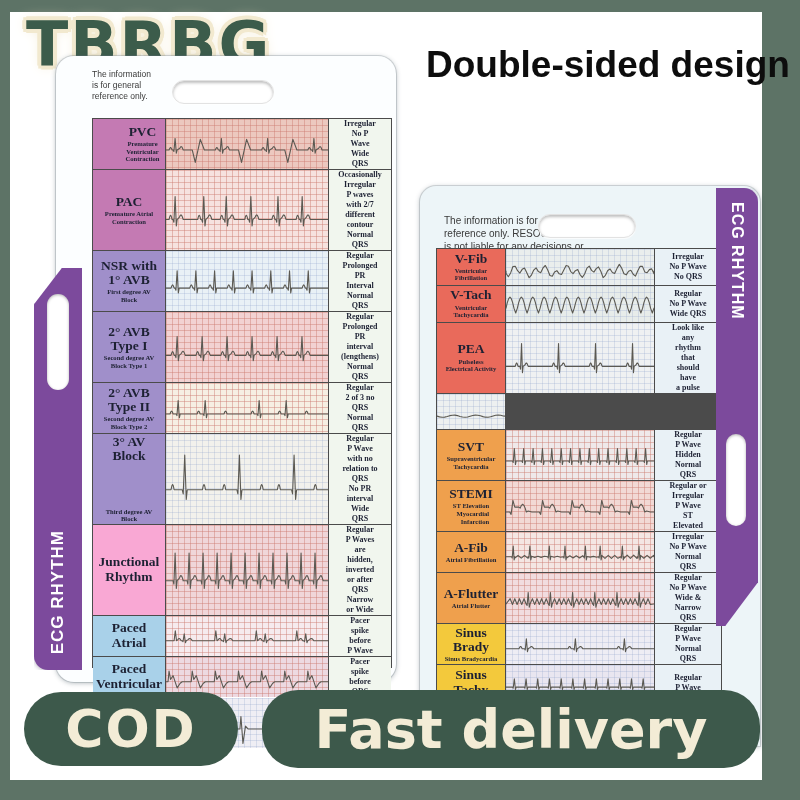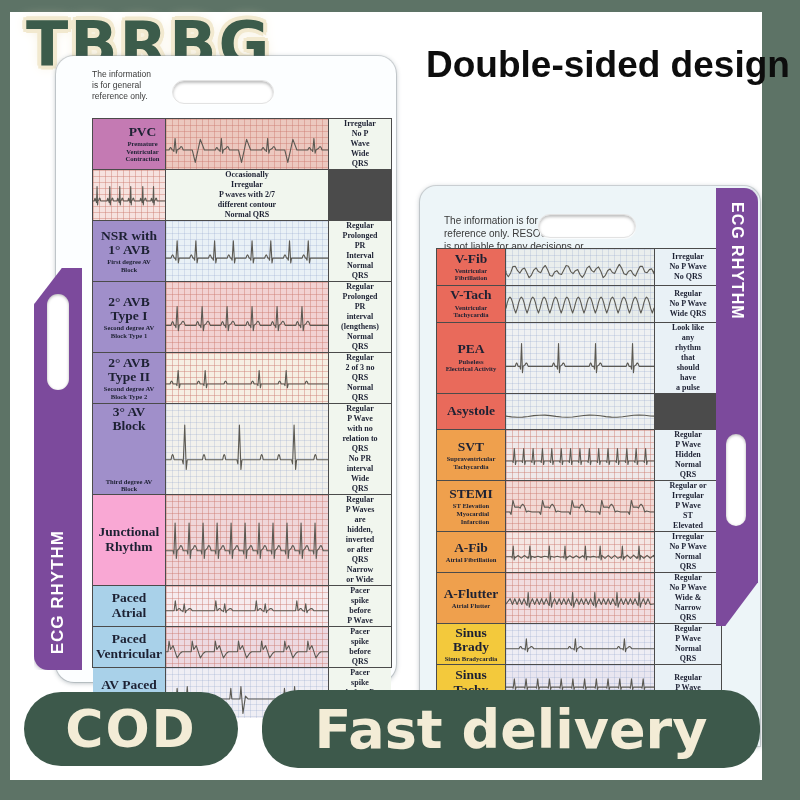--- a/index.html
+++ b/index.html
@@ -96,20 +96,25 @@
     <div class="cell strip" style="--bg: #ecc8bf; --g: rgba(205,125,115,0.45);">
       <svg preserveAspectRatio="none" viewBox="0 0 160 52">
         <path fill="none" stroke="#5b5952" stroke-width="1.1" stroke-linejoin="round" stroke-linecap="round" vector-effect="non-scaling-stroke" d="M0 32.2 L3.0 32.2 L3.5 31.0 L4.0 30.1 L4.5 29.7 L5.0 30.1 L5.5 31.0 L6.0 32.2 L7.0 32.2 L7.8 33.7 L9.0 20.2 L10.2 35.6 L11.0 32.2 L13.7 30.5 L14.3 29.2 L15.0 28.7 L15.7 29.2 L16.3 30.5 L17.0 32.2 L25.9 32.2 L28.9 45.2 L33.9 21.2 L37.9 32.2 L48.7 32.2 L49.2 31.0 L49.7 30.1 L50.2 29.7 L50.7 30.1 L51.2 31.0 L51.7 32.2 L52.7 32.2 L53.5 33.7 L54.7 20.2 L55.9 35.6 L56.7 32.2 L59.4 30.5 L60.0 29.2 L60.7 28.7 L61.4 29.2 L62.0 30.5 L62.7 32.2 L71.6 32.2 L74.6 45.2 L79.6 21.2 L83.6 32.2 L94.4 32.2 L94.9 31.0 L95.4 30.1 L95.9 29.7 L96.4 30.1 L96.9 31.0 L97.4 32.2 L98.4 32.2 L99.2 33.7 L100.4 20.2 L101.6 35.6 L102.4 32.2 L105.1 30.5 L105.8 29.2 L106.4 28.7 L107.1 29.2 L107.8 30.5 L108.4 32.2 L117.3 32.2 L120.3 45.2 L125.3 21.2 L129.3 32.2 L140.1 32.2 L140.6 31.0 L141.1 30.1 L141.6 29.7 L142.1 30.1 L142.6 31.0 L143.1 32.2 L144.1 32.2 L144.9 33.7 L146.1 20.2 L147.3 35.6 L148.1 32.2 L150.8 30.5 L151.5 29.2 L152.1 28.7 L152.8 29.2 L153.5 30.5 L154.1 32.2 L160.0 32.2"></path>
       </svg>
     </div>
     <div class="cell desc">Irregular
 No P Wave
 Wide QRS</div>
   </div>
       <div class="row">
+    <div class="cell label" style="background: rgb(196, 122, 179);">
+      <div class="rname">PAC</div>
+      <div class="rsub">Premature Atrial
+Contraction</div>
+    </div>
     <div class="cell strip" style="--bg: #f6e2df; --g: rgba(205,125,115,0.45);">
       <svg preserveAspectRatio="none" viewBox="0 0 160 52">
         <path fill="none" stroke="#5b5952" stroke-width="1.1" stroke-linejoin="round" stroke-linecap="round" vector-effect="non-scaling-stroke" d="M0 32.2 L3.0 32.2 L3.5 30.8 L4.0 29.8 L4.5 29.4 L5.0 29.8 L5.5 30.8 L6.0 32.2 L7.0 32.2 L7.8 34.0 L9.0 17.2 L10.2 36.4 L11.0 32.2 L13.3 30.7 L14.0 29.6 L14.8 29.2 L15.5 29.6 L16.3 30.7 L17.0 32.2 L31.3 32.2 L31.8 30.8 L32.3 29.8 L32.8 29.4 L33.3 29.8 L33.8 30.8 L34.3 32.2 L35.3 32.2 L36.1 34.0 L37.3 17.2 L38.5 36.4 L39.3 32.2 L41.6 30.7 L42.3 29.6 L43.1 29.2 L43.8 29.6 L44.6 30.7 L45.3 32.2 L53.5 32.2 L54.0 30.8 L54.5 29.8 L55.0 29.4 L55.5 29.8 L56.0 30.8 L56.5 32.2 L57.5 32.2 L58.3 34.0 L59.5 17.2 L60.7 36.4 L61.5 32.2 L63.7 30.7 L64.5 29.6 L65.2 29.2 L66.0 29.6 L66.7 30.7 L67.5 32.2 L77.8 32.2 L78.3 30.8 L78.8 29.8 L79.3 29.4 L79.8 29.8 L80.3 30.8 L80.8 32.2 L81.8 32.2 L82.6 34.0 L83.8 17.2 L85.0 36.4 L85.8 32.2 L88.1 30.7 L88.8 29.6 L89.6 29.2 L90.3 29.6 L91.1 30.7 L91.8 32.2 L104.6 32.2 L105.1 30.8 L105.6 29.8 L106.1 29.4 L106.6 29.8 L107.1 30.8 L107.6 32.2 L108.6 32.2 L109.4 34.0 L110.6 17.2 L111.8 36.4 L112.6 32.2 L114.8 30.7 L115.6 29.6 L116.3 29.2 L117.1 29.6 L117.8 30.7 L118.6 32.2 L128.5 32.2 L129.0 30.8 L129.5 29.8 L130.0 29.4 L130.5 29.8 L131.0 30.8 L131.5 32.2 L132.5 32.2 L133.3 34.0 L134.5 17.2 L135.7 36.4 L136.5 32.2 L138.7 30.7 L139.5 29.6 L140.2 29.2 L141.0 29.6 L141.7 30.7 L142.5 32.2 L160.0 32.2"></path>
       </svg>
     </div>
     <div class="cell desc">Occasionally
 Irregular
 P waves with 2/7
 different contour
 Normal QRS</div>
@@ -299,24 +304,20 @@
       <svg preserveAspectRatio="none" viewBox="0 0 160 52">
         <path fill="none" stroke="#5b5952" stroke-width="1.1" stroke-linejoin="round" stroke-linecap="round" vector-effect="non-scaling-stroke" d="M0 32.2 L10.0 32.2 L10.5 31.0 L11.0 30.1 L11.5 29.7 L12.0 30.1 L12.5 31.0 L13.0 32.2 L15.0 32.2 L15.7 34.3 L16.8 15.2 L17.8 37.0 L18.5 32.2 L20.7 31.0 L21.3 30.1 L22.0 29.7 L22.7 30.1 L23.3 31.0 L24.0 32.2 L50.0 32.2 L50.5 31.0 L51.0 30.1 L51.5 29.7 L52.0 30.1 L52.5 31.0 L53.0 32.2 L55.0 32.2 L55.7 34.3 L56.8 15.2 L57.8 37.0 L58.5 32.2 L60.7 31.0 L61.3 30.1 L62.0 29.7 L62.7 30.1 L63.3 31.0 L64.0 32.2 L90.0 32.2 L90.5 31.0 L91.0 30.1 L91.5 29.7 L92.0 30.1 L92.5 31.0 L93.0 32.2 L95.0 32.2 L95.7 34.3 L96.8 15.2 L97.8 37.0 L98.5 32.2 L100.7 31.0 L101.3 30.1 L102.0 29.7 L102.7 30.1 L103.3 31.0 L104.0 32.2 L130.0 32.2 L130.5 31.0 L131.0 30.1 L131.5 29.7 L132.0 30.1 L132.5 31.0 L133.0 32.2 L135.0 32.2 L135.7 34.3 L136.8 15.2 L137.8 37.0 L138.5 32.2 L140.7 31.0 L141.3 30.1 L142.0 29.7 L142.7 30.1 L143.3 31.0 L144.0 32.2 L160.0 32.2"></path>
       </svg>
     </div>
     <div class="cell desc">Look like any
 rhythm that
 should have
 a pulse</div>
   </div>
       <div class="row">
-    <div class="cell label" style="background: rgb(233, 106, 91);">
-      <div class="rname">Asystole</div>
-      <div class="rsub"></div>
-    </div>
     <div class="cell strip" style="--bg: #edf0f0; --g: rgba(150,168,205,0.28);">
       <svg preserveAspectRatio="none" viewBox="0 0 160 52">
         <path fill="none" stroke="#5b5952" stroke-width="1.1" stroke-linejoin="round" stroke-linecap="round" vector-effect="non-scaling-stroke" d="M0 32.2 L0.0 32.2 L6.0 33.3 L12.0 33.8 L18.0 33.6 L24.0 32.7 L30.0 31.5 L36.0 30.8 L42.0 30.7 L48.0 31.4 L54.0 32.6 L60.0 33.5 L66.0 33.8 L72.0 33.4 L78.0 32.3 L84.0 31.3 L90.0 30.7 L96.0 30.9 L102.0 31.7 L108.0 32.9 L114.0 33.7 L120.0 33.8 L126.0 33.1 L132.0 32.0 L138.0 31.0 L144.0 30.6 L150.0 31.0 L156.0 32.0 L160.0 32.2"></path>
       </svg>
     </div>
   </div>
       <div class="row">
     <div class="cell label" style="background: rgb(239, 160, 77);">
       <div class="rname">SVT</div>
       <div class="rsub">Supraventricular

